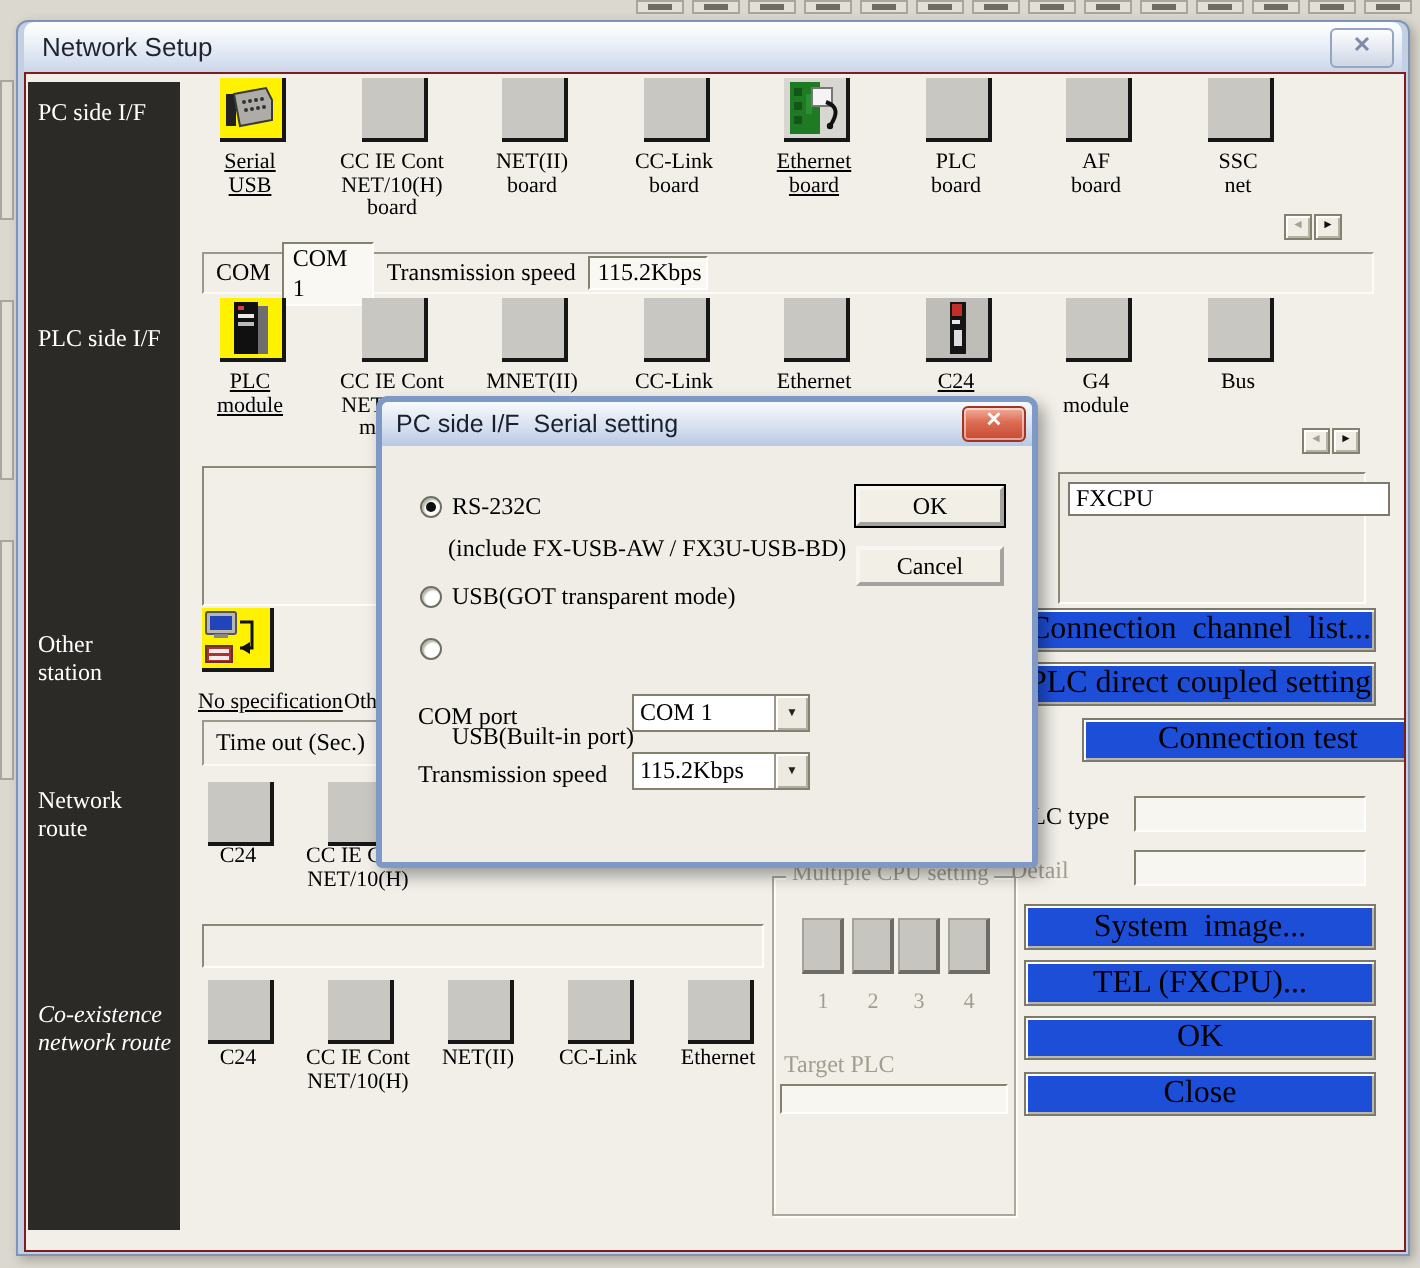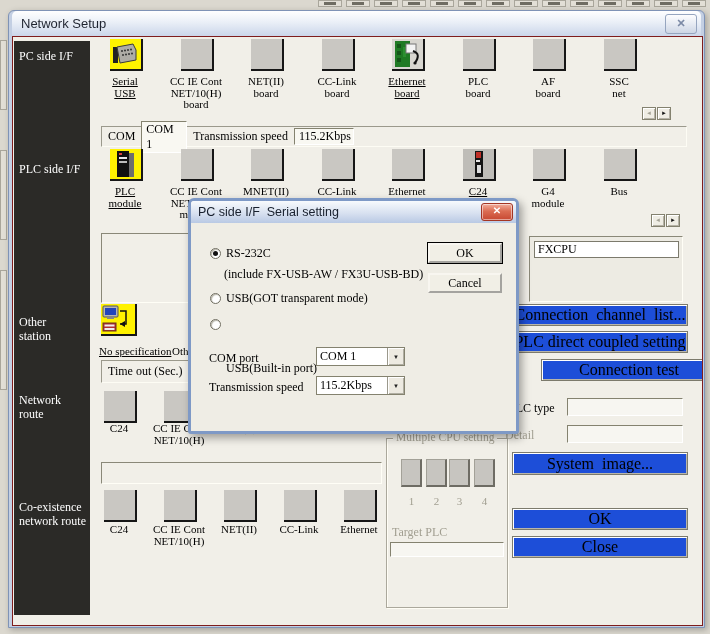--- a/index.html
+++ b/index.html
@@ -159,40 +159,40 @@
 
   <div class="client" id="client">
 
     <div class="sidebar" id="sidebar">
         <div class="sb-label" style="top: 8px;">PC side I/F</div>
         <div class="sb-label" style="top: 121px;">PLC side I/F</div>
         <div class="sb-label" style="top: 274px;">Other
 station</div>
         <div class="sb-label" style="top: 352px;">Network
 route</div>
-        <div class="sb-label" style="top: 459px;">Co-existence
+        <div class="sb-label" style="top: 459px; font-style: italic;">Co-existence
 network route</div>
       </div>
 
     <div class="minibtn dis" style="left:629px;top:70px">◄</div>
     <div class="minibtn" style="left:644px;top:70px">►</div>
     <div class="minibtn dis" style="left:638px;top:177px">◄</div>
     <div class="minibtn" style="left:653px;top:177px">►</div>
 
     <div class="bar" style="left:88px;top:89px;width:586px;height:21px">
       <span class="lbl" style="position:static">COM</span>
       <span class="sunken" style="width:46px">COM 1</span>
       <span class="lbl" style="position:static">Transmission speed</span>
       <span class="sunken" style="width:60px">115.2Kbps</span>
     </div>
 
     <div class="descbox" style="left:88px;top:196px;width:412px;height:70px"></div>
 
     <div class="listpanel" style="left:516px;top:199px;width:154px;height:66px">
-      <div class="listbox" style="left:4px;top:4px;width:145px;height:17px">FXCPU</div>
+      <div class="listbox" style="left:4px;top:4px;width:161px;height:17px">FXCPU</div>
     </div>
 
     <div class="icon-box sel" style="left:88px;top:267px;width:34px" id="station-icon">
         <svg width="34" height="30" viewBox="0 0 34 30">
           <rect x="2" y="2" width="15" height="11" rx="1" fill="#B8B6B0" stroke="#555"></rect>
           <rect x="4" y="4" width="11" height="7" fill="#2244BB"></rect>
           <rect x="6" y="13" width="7" height="2" fill="#888"></rect>
           <rect x="2" y="19" width="13" height="8" fill="#B23030" stroke="#663322"></rect>
           <rect x="3.5" y="20.5" width="10" height="2" fill="#EEE"></rect>
           <rect x="3.5" y="24" width="10" height="2" fill="#EEE"></rect>
@@ -212,20 +212,21 @@
     <div class="btn" style="left:499px;top:267px;width:176px;height:22px">Connection  channel  list...</div>
     <div class="btn" style="left:499px;top:294px;width:176px;height:22px">PLC direct coupled setting</div>
     <div class="btn" style="left:528px;top:322px;width:176px;height:22px">Connection test</div>
 
     <div class="lbl" style="left:496px;top:364px">PLC type</div>
     <div class="field" style="left:554px;top:361px;width:116px;height:18px"></div>
     <div class="lbl gray" style="left:492px;top:391px">Detail</div>
     <div class="field" style="left:554px;top:388px;width:116px;height:18px"></div>
 
     <div class="btn" style="left:499px;top:415px;width:176px;height:23px">System  image...</div>
+    <div class="btn" style="left:499px;top:443px;width:176px;height:23px">TEL (FXCPU)...</div>
     <div class="btn" style="left:499px;top:471px;width:176px;height:22px">OK</div>
     <div class="btn" style="left:499px;top:499px;width:176px;height:22px">Close</div>
 
     <div class="group" style="left:373px;top:401px;width:122px;height:170px">
       <div class="group-title gray">Multiple CPU setting</div>
       <div id="cpu-slots">
           <div class="slot" style="left: 14px; top: 20px;"></div>
           <div class="slot-num gray" style="left: 14px; top: 56px;">1</div>
           <div class="slot" style="left: 39px; top: 20px;"></div>
           <div class="slot-num gray" style="left: 39px; top: 56px;">2</div>

